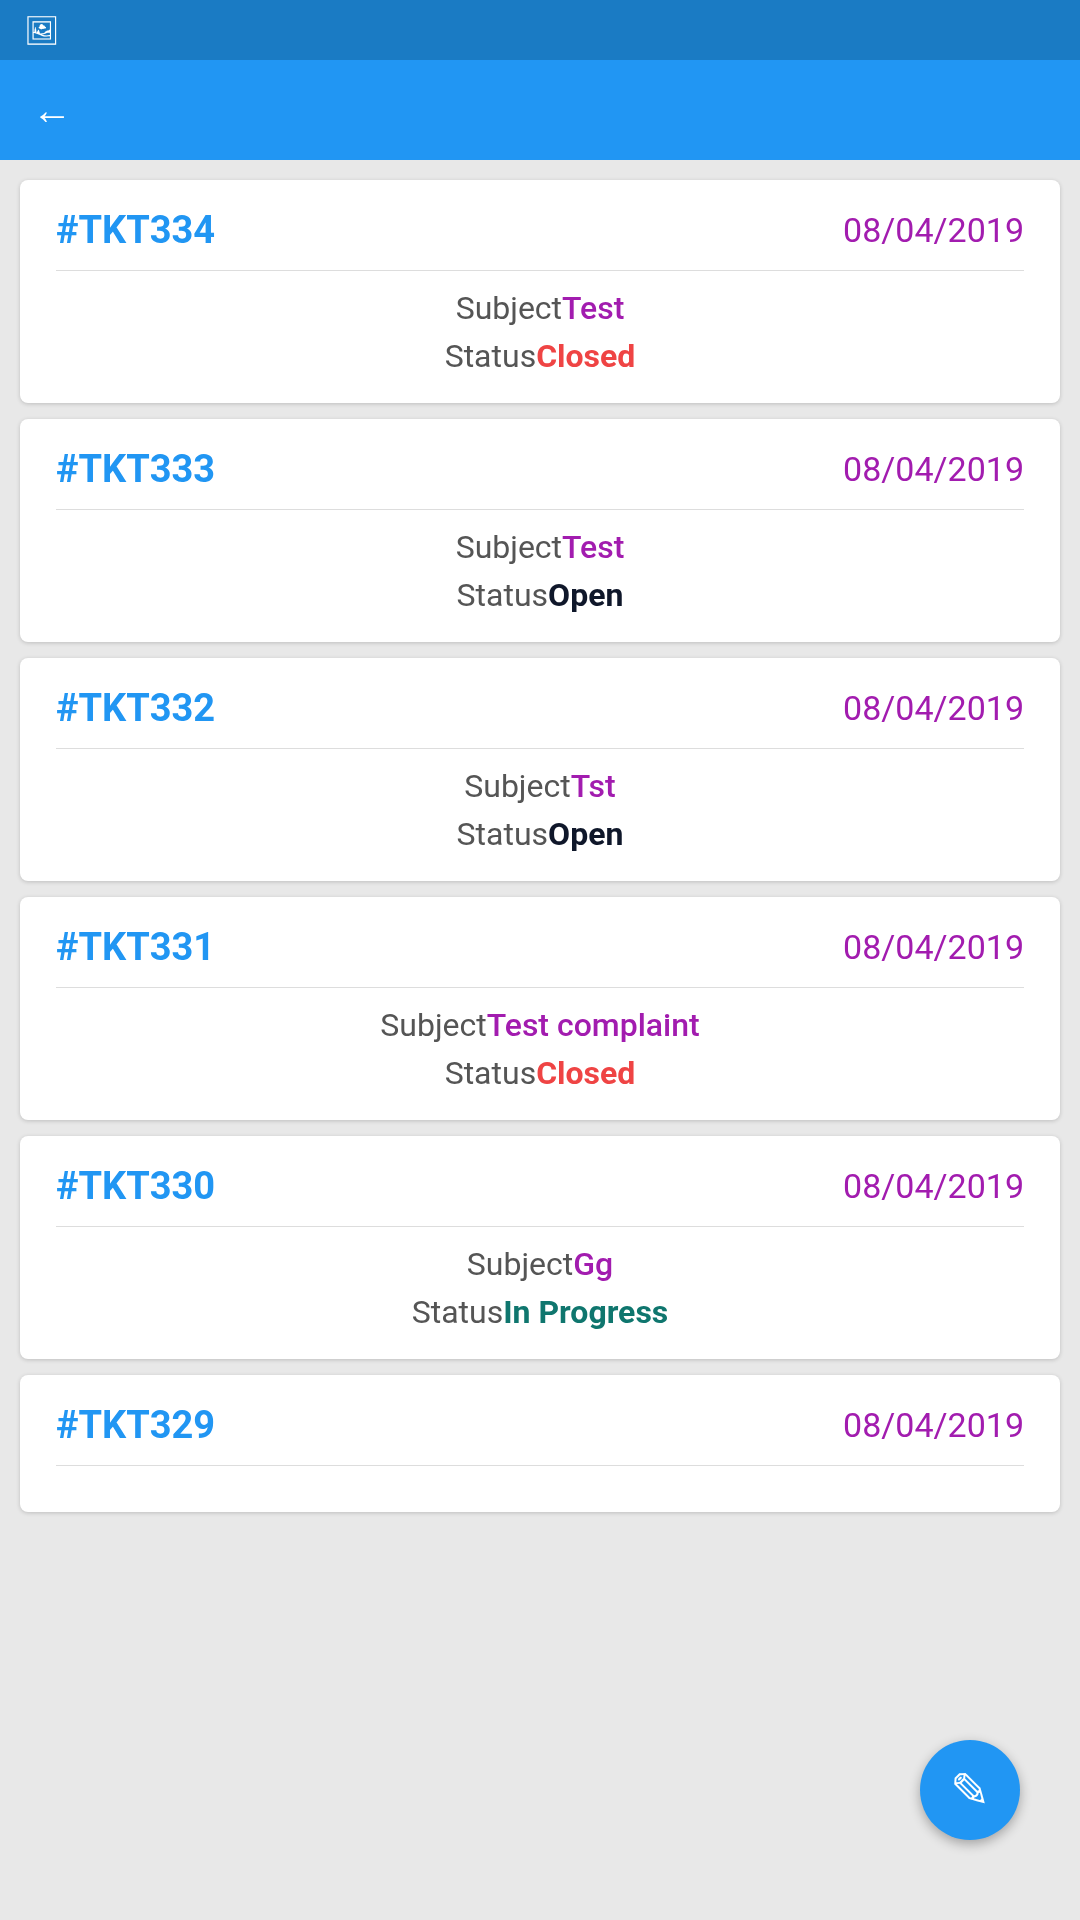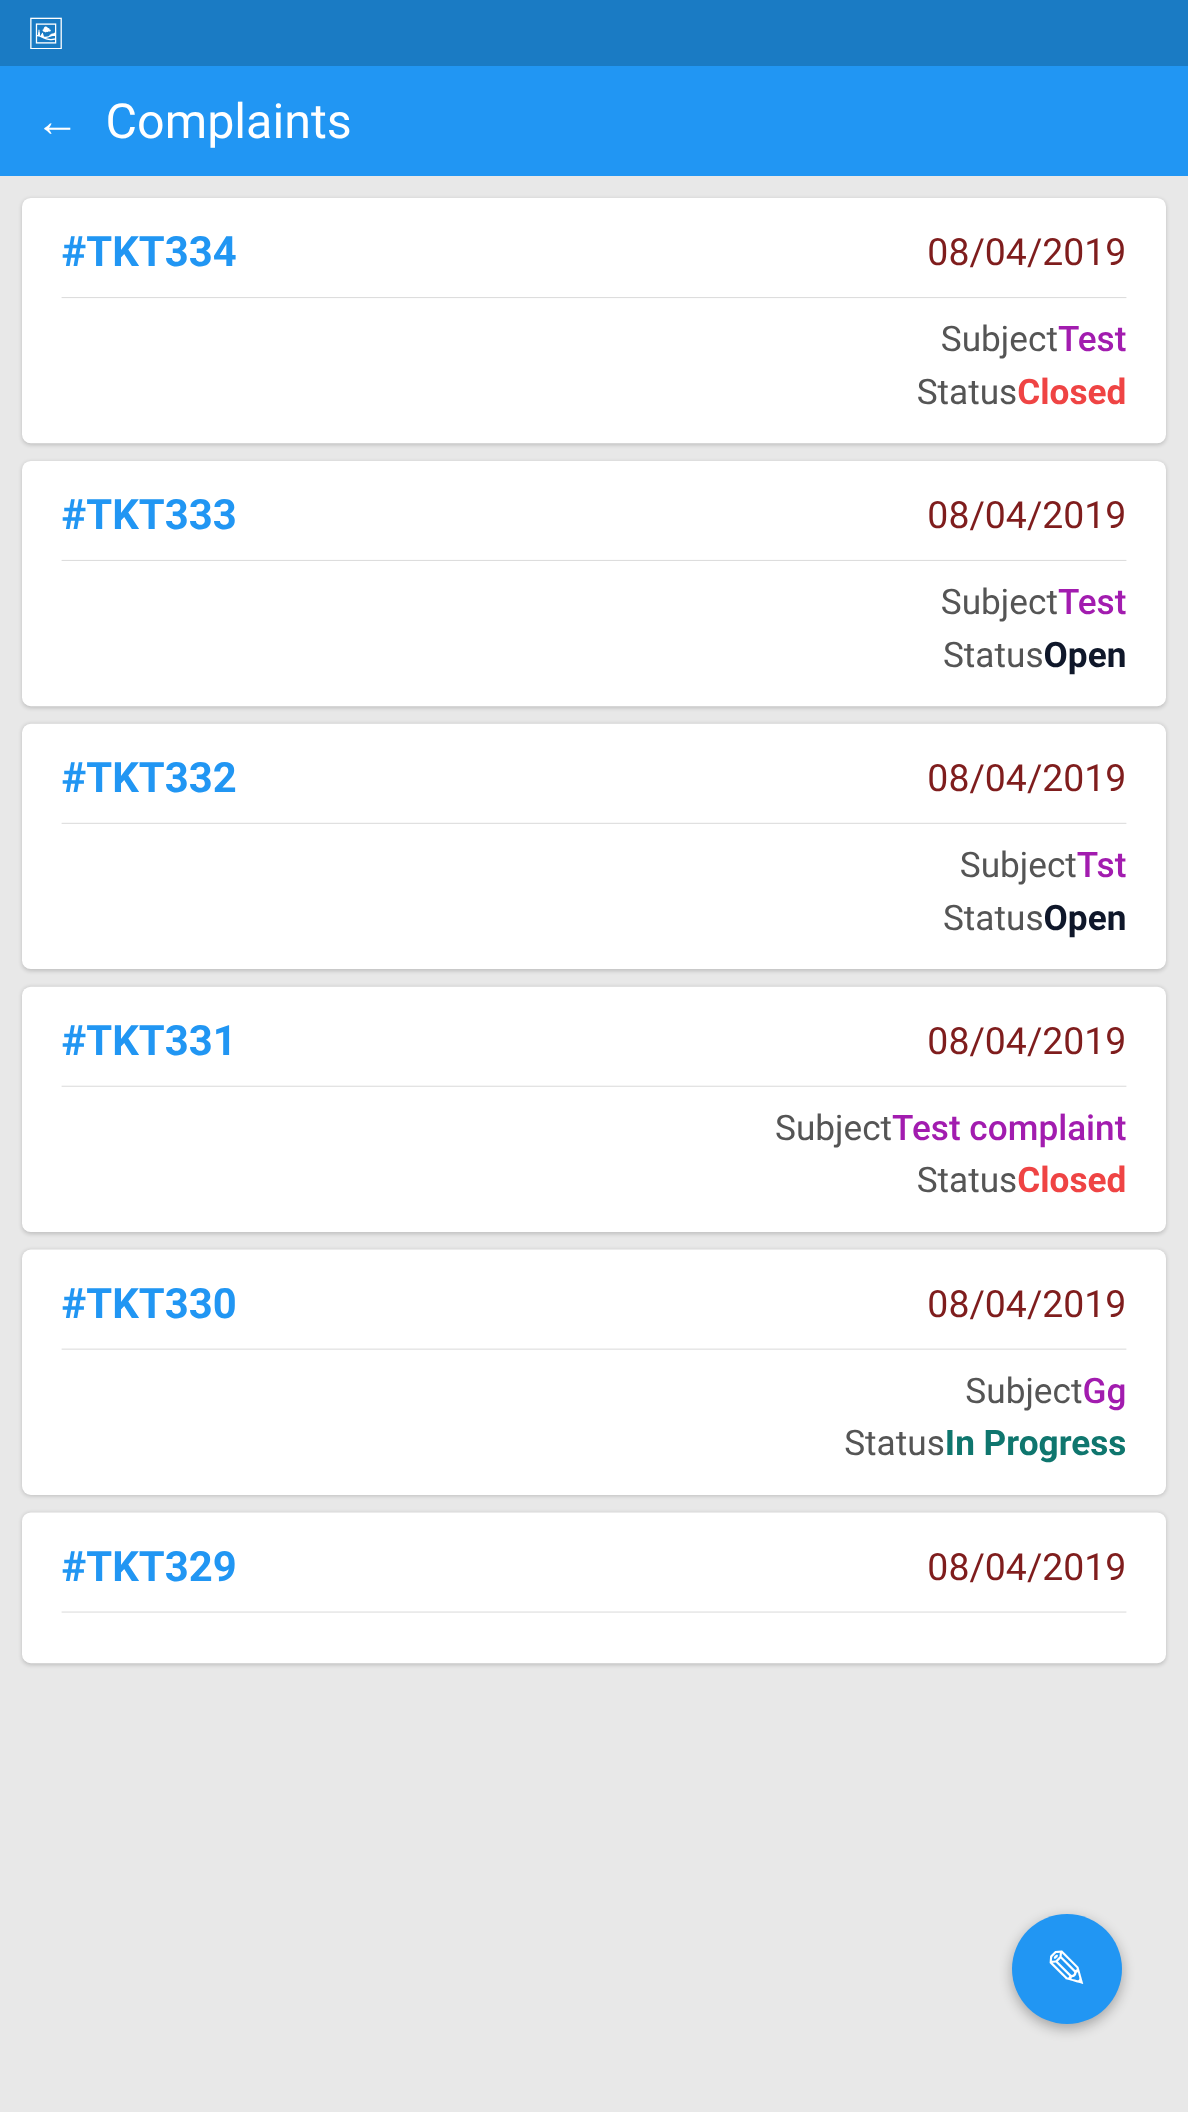--- a/index.html
+++ b/index.html
@@ -98,33 +98,33 @@
       gap: 40px;
     }
 
     .ticket-id {
       color: #2196f3;
       font-size: 38px;
       font-weight: 700;
     }
 
     .ticket-date {
-      color: #7f1d1d;
+      color: #a21caf;
       font-size: 34px;
     }
 
     .card-body {
       display: flex;
       flex-direction: column;
       gap: 10px;
     }
 
     .card-row {
       display: flex;
-      justify-content: flex-end;
+      justify-content: center;
       align-items: center;
     }
 
     .card-label {
       color: #555;
       font-size: 32px;
     }
 
     .card-value {
       font-size: 32px;
@@ -179,21 +179,20 @@
 <body>
 
 <div class="status-bar">
   <div class="status-bar-left">
     <span class="status-icon">🖼</span>
   </div>
 </div>
 
 <div class="app-bar">
   <span class="app-bar-back">←</span>
-  <span class="app-bar-title">Complaints</span>
 </div>
 
 <div class="content" id="tickets-container">
 
 <div class="card">
       <div class="card-header">
         <span class="ticket-id">#TKT334</span>
         <span class="ticket-date">08/04/2019</span>
       </div>
 

